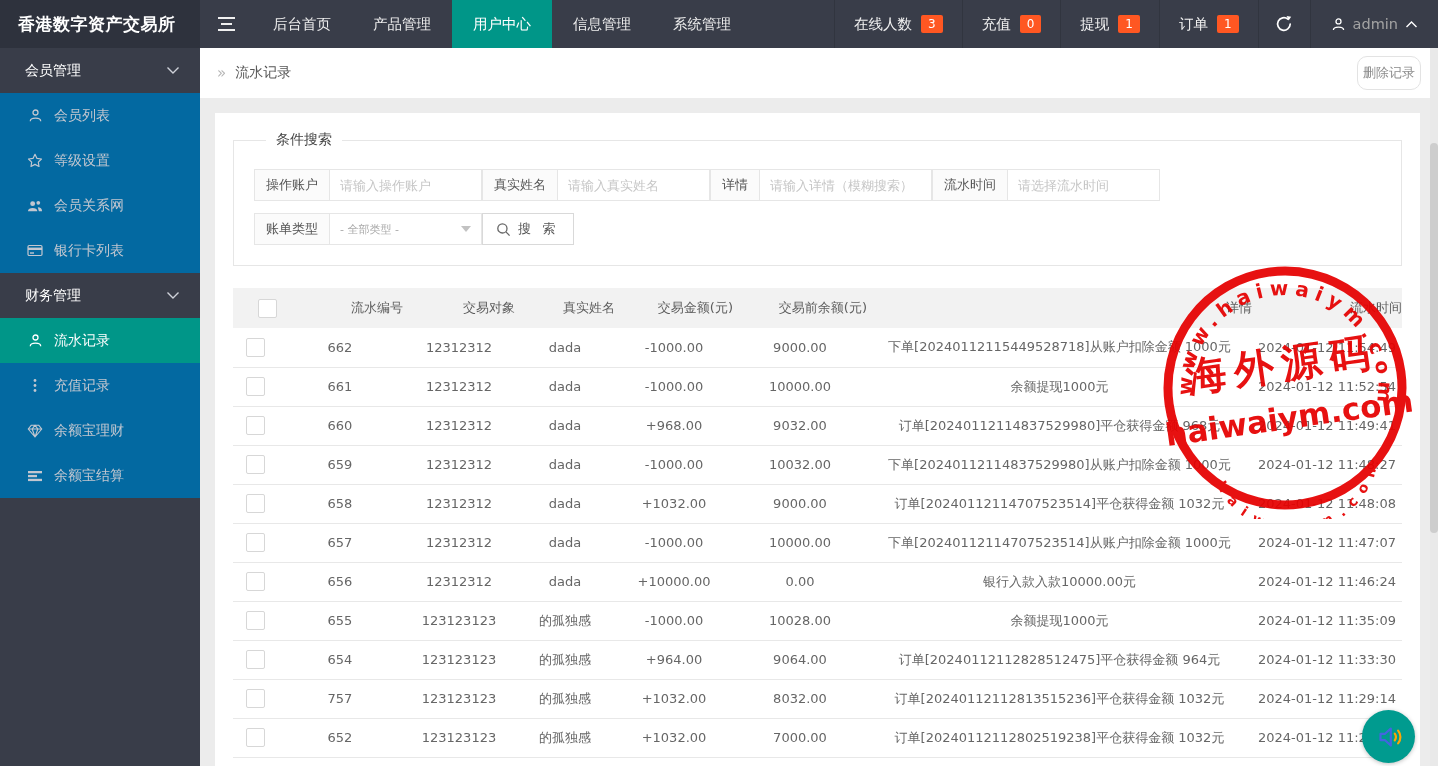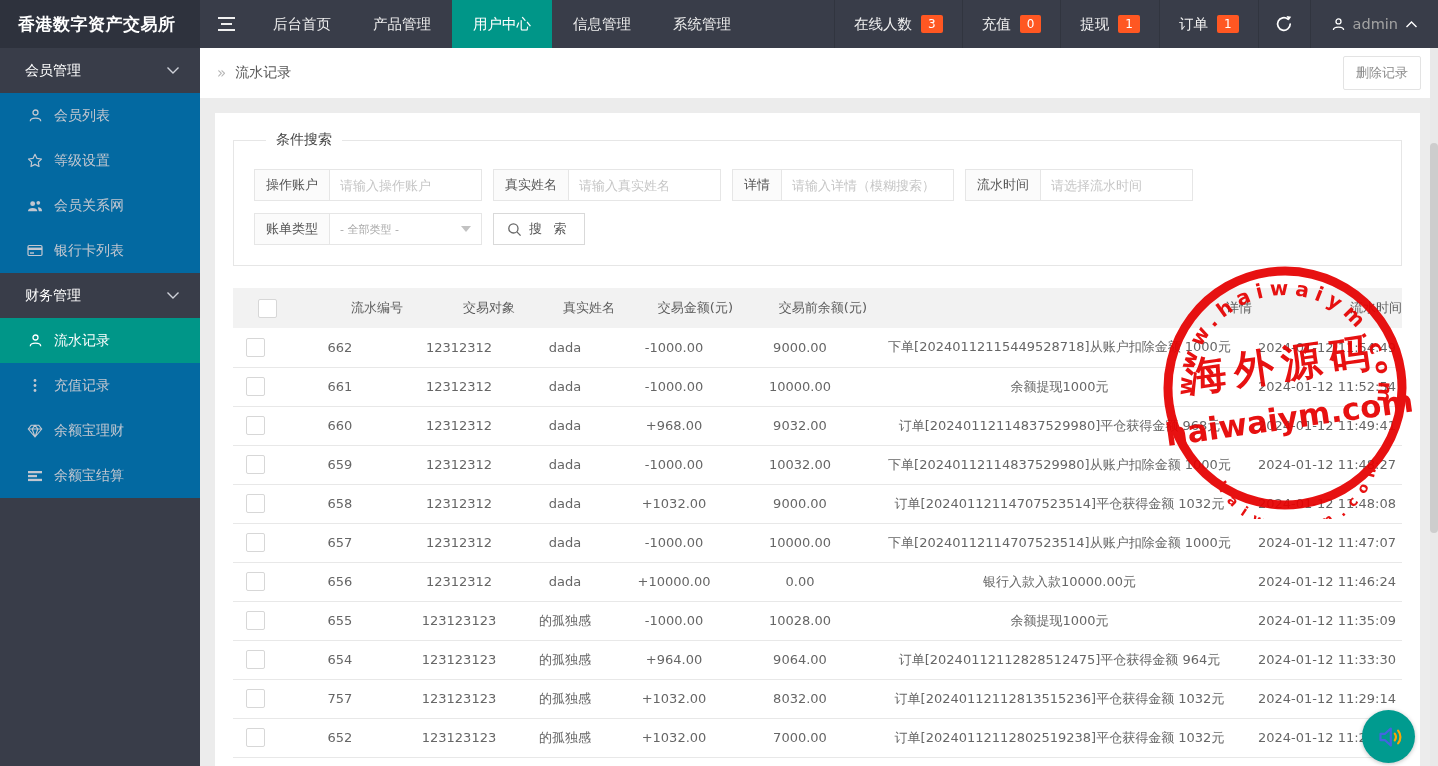--- a/index.html
+++ b/index.html
@@ -27,29 +27,29 @@
   .group-title .chev{margin-left:auto;color:#cfd2d9}
   .side-sub{background:#0369a1}
   .side-item{height:45px;display:flex;align-items:center;padding-left:27px;gap:11px;color:#c3c7d0;font-size:14px;cursor:pointer}
   .side-item .icon{width:16px;height:16px;display:inline-flex;align-items:center;justify-content:center}
   .side-item.active{background:var(--accent);color:#fff}
 
   
   .crumb-bar{position:absolute;left:200px;top:48px;right:0;height:50px;background:#fff;display:flex;align-items:center;padding:0 17px;z-index:3}
   .crumb-sep{color:#b5b5b5;font-size:15px;margin-right:9px}
   .crumb-title{color:#565656;font-size:14px}
-  .delete-btn{margin-left:auto;background:#fff;border:1px solid #e3e3e3;border-radius:2px;color:#8b8b8b;font-size:13px;padding:7px 12px;cursor:pointer}
+  .delete-btn{margin-left:auto;background:#fff;border:1px solid #e3e3e3;border-radius:10px;color:#8b8b8b;font-size:13px;padding:7px 5px;cursor:pointer}
 
   
   .main{position:absolute;left:200px;top:98px;right:0;bottom:0;padding:15px 18px 0 15px;overflow:hidden}
   .card{background:#fff;height:calc(100% + 80px);padding:18px}
 
   fieldset.search-set{border:1px solid #e6e6e6;padding:8px 20px 20px}
   fieldset.search-set legend{margin-left:12px;padding:0 10px;font-size:14px;color:#454545}
-  .srow{display:flex;align-items:center;gap:11px;margin-top:12px}
+  .srow{display:flex;align-items:center;gap:0;margin-top:12px}
   .fgroup{display:flex;height:32px}
   .flabel{display:flex;align-items:center;padding:0 11px;border:1px solid #e6e6e6;background:#fbfbfb;font-size:13px;color:#555;white-space:nowrap}
   .fgroup input{width:152px;border:1px solid #e6e6e6;border-left:none;padding:0 10px;font-size:13px;color:#666;outline:none;background:#fff}
   .fgroup input::placeholder{color:#c6c6c6}
   .fselect{width:152px;border:1px solid #e6e6e6;border-left:none;display:flex;align-items:center;padding:0 24px 0 10px;font-size:11px;color:#a9a9a9;position:relative;cursor:pointer;background:#fff}
   .caret{position:absolute;right:10px;width:0;height:0;border-left:5px solid transparent;border-right:5px solid transparent;border-top:6px solid #c2c2c2}
   .search-btn{height:32px;padding:0 13px;background:#fff;border:1px solid #d9d9d9;border-radius:0;display:flex;align-items:center;gap:7px;font-size:13px;color:#555;cursor:pointer;letter-spacing:4px}
 
   
   table.flow{width:100%;border-collapse:collapse;margin-top:22px;table-layout:fixed}

